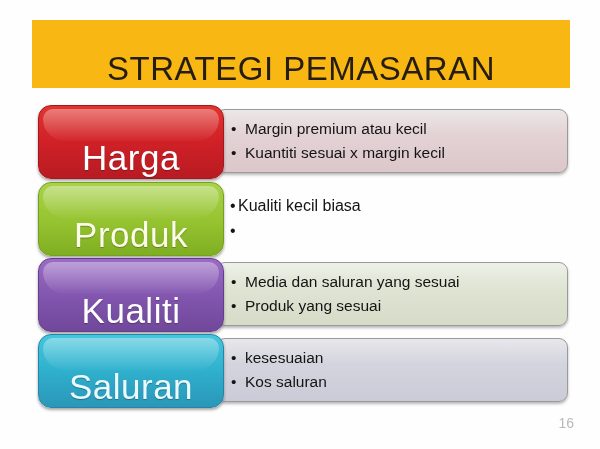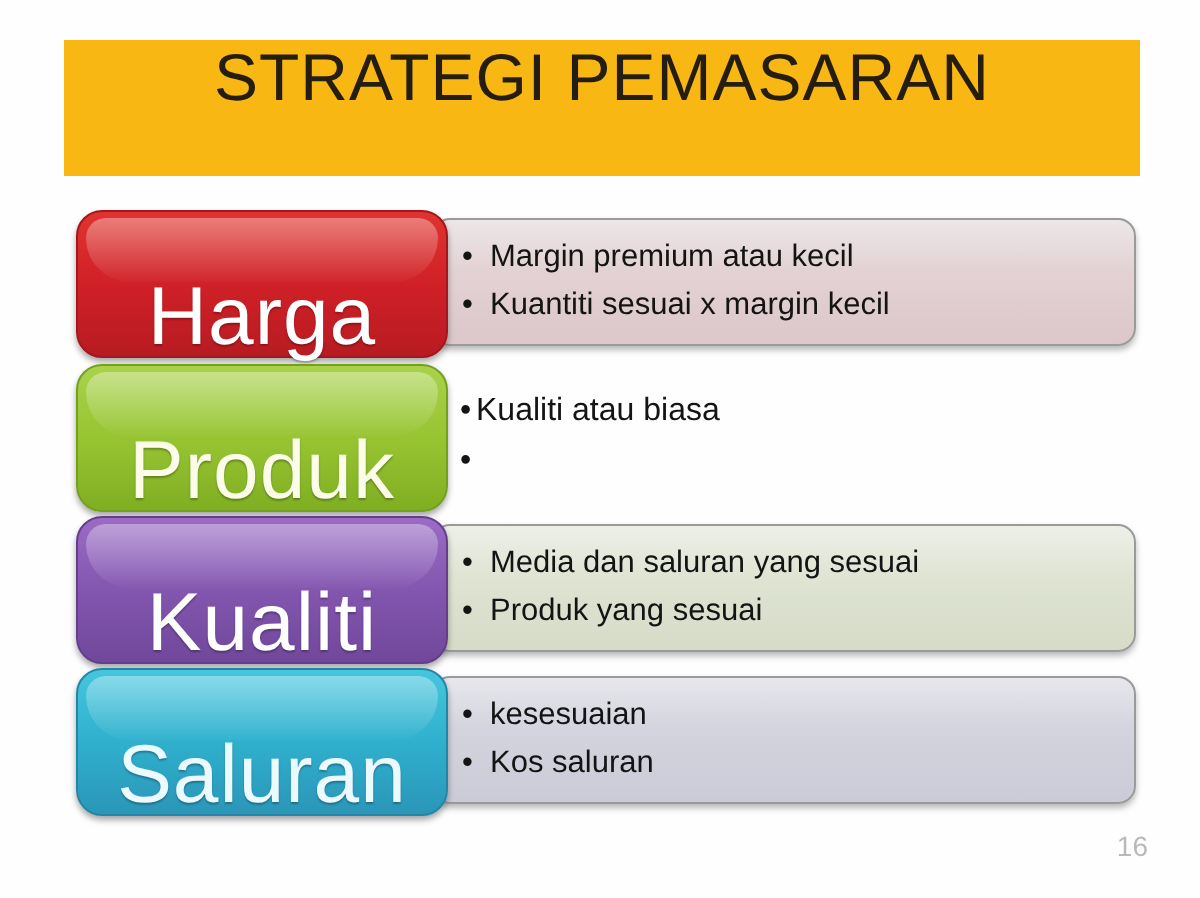--- a/index.html
+++ b/index.html
@@ -25,21 +25,21 @@
 
   
   #title-banner {
     position: absolute;
     left: 32px;
     top: 20px;
     width: 538px;
     height: 68px;
     background: #F8B713;
     display: flex;
-    align-items: flex-start;
+    align-items: flex-end;
     justify-content: center;
   }
   #title-text {
     font-size: 33px;
     letter-spacing: 0.5px;
     color: #241d10;
     font-family: "Liberation Sans", sans-serif;
     white-space: nowrap;
   }
 
@@ -74,21 +74,21 @@
     position: absolute;
     left: 4px; right: 4px; top: 3px;
     height: 44%;
     border-radius: 10px 10px 22px 22px;
     background: linear-gradient(to bottom, rgba(255,255,255,0.36), rgba(255,255,255,0.02));
     pointer-events: none;
   }
   .label-text {
     position: relative;
     z-index: 2;
-    font-size: 41px;
+    font-size: 35px;
     color: #ffffff;
     letter-spacing: 0.5px;
     text-shadow: 0 1px 1px rgba(0,0,0,0.28);
     white-space: nowrap;
     margin-top: 32px;
   }
 
   .box-red {
     background: linear-gradient(to bottom, #e0342f 0%, #cf2027 52%, #b81b22 100%);
     border: 1px solid #a6161d;
@@ -191,21 +191,21 @@
     </div>
     <div class="label-box box-red">
       <span class="label-text">Harga</span>
     </div>
   </div>
 
   <div class="row row-2">
     <div class="text-panel panel-plain tight">
       <div class="bullet-line">
         <span class="bullet-dot">•</span>
-        <span>Kualiti atau biasa</span>
+        <span>Kualiti kecil biasa</span>
       </div>
       <div class="bullet-line">
         <span class="bullet-dot">•</span>
       </div>
     </div>
     <div class="label-box box-green">
       <span class="label-text label-text-green">Produk</span>
     </div>
   </div>
 

